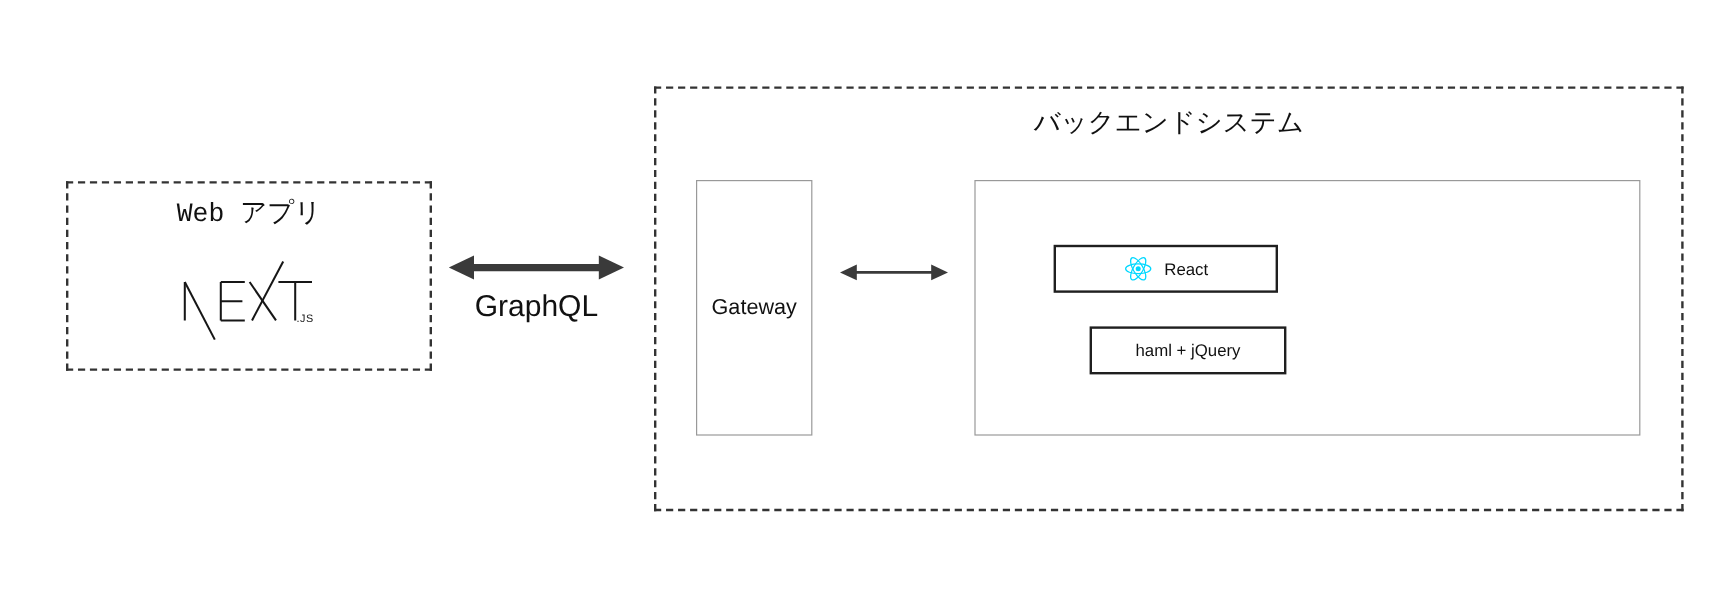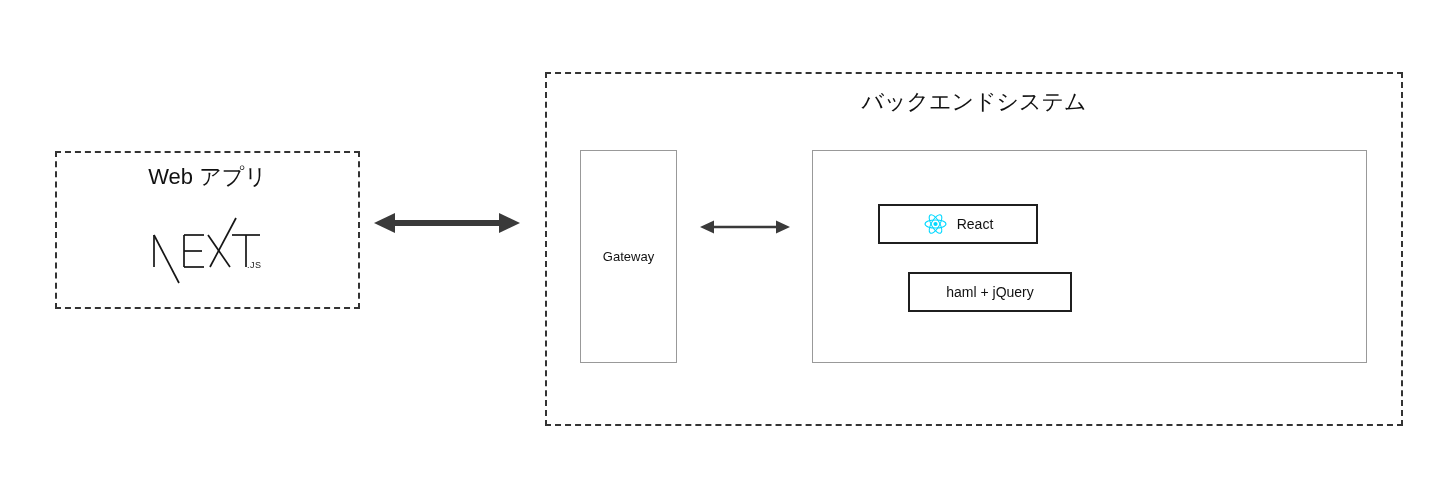--- a/index.html
+++ b/index.html
@@ -7,34 +7,34 @@
        font-family:"Liberation Sans","DejaVu Sans",sans-serif;color:#1a1a1a;}
   .canvas{position:relative;width:1440px;height:500px;background:#ffffff;}
 
   
   .dashed-box{position:absolute;border:2px dashed #333333;background:#ffffff;box-sizing:border-box;}
   #frontend-box{left:55px;top:151px;width:305px;height:158px;}
   #backend-box{left:545px;top:72px;width:858px;height:354px;}
 
   .box-title{position:absolute;left:0;right:0;text-align:center;
              font-size:22px;color:#111111;white-space:nowrap;}
-  #frontend-title{top:9px;}
+  #frontend-title{top:9px;font-family:Liberation Mono, monospace;}
   #backend-title{top:13px;}
 
   
   .solid-box{position:absolute;border:1px solid #999999;background:#ffffff;box-sizing:border-box;}
   #gateway-box{left:580px;top:150px;width:97px;height:213px;
                display:flex;align-items:center;justify-content:center;}
-  #gateway-label{font-size:13px;color:#111111;text-align:center;}
+  #gateway-label{font-size:18px;color:#111111;text-align:center;}
   #app-box{left:812px;top:150px;width:555px;height:213px;}
 
   
   .chip{position:absolute;border:2px solid #1f1f1f;background:#ffffff;box-sizing:border-box;
         display:flex;align-items:center;justify-content:center;gap:9px;}
-  #react-chip{left:65px;top:53px;width:160px;height:40px;}
+  #react-chip{left:65px;top:53px;width:187px;height:40px;}
   #haml-chip{left:65px;top:121px;width:164px;height:40px;margin-left:30px;}
   .chip-label{font-size:14px;color:#111111;white-space:nowrap;}
 
   
   .arrow{position:absolute;}
   #graphql-arrow{left:372px;top:208px;}
   #gateway-arrow{left:699px;top:216px;}
   #graphql-label{position:absolute;left:362px;top:241px;width:170px;text-align:center;
                  font-size:25px;color:#111111;}
 
@@ -68,20 +68,21 @@
       <path d="M96 19 L96 51"></path>
     </g>
     <text x="97" y="52" font-size="9" letter-spacing="0.5" fill="#161616">.JS</text>
   </svg>
 
   <svg class="arrow" id="graphql-arrow" width="150" height="30" viewBox="0 0 150 30">
     <line x1="17" y1="15" x2="133" y2="15" stroke="#3a3a3a" stroke-width="6"></line>
     <polygon points="2,15 23,5 23,25" fill="#3a3a3a"></polygon>
     <polygon points="148,15 127,5 127,25" fill="#3a3a3a"></polygon>
   </svg>
+  <div id="graphql-label">GraphQL</div>
 
   <div class="dashed-box" id="backend-box">
     <div class="box-title" id="backend-title">バックエンドシステム</div>
   </div>
 
   <div class="solid-box" id="gateway-box">
     <span id="gateway-label">Gateway</span>
   </div>
 
   <svg class="arrow" id="gateway-arrow" width="92" height="22" viewBox="0 0 92 22">

